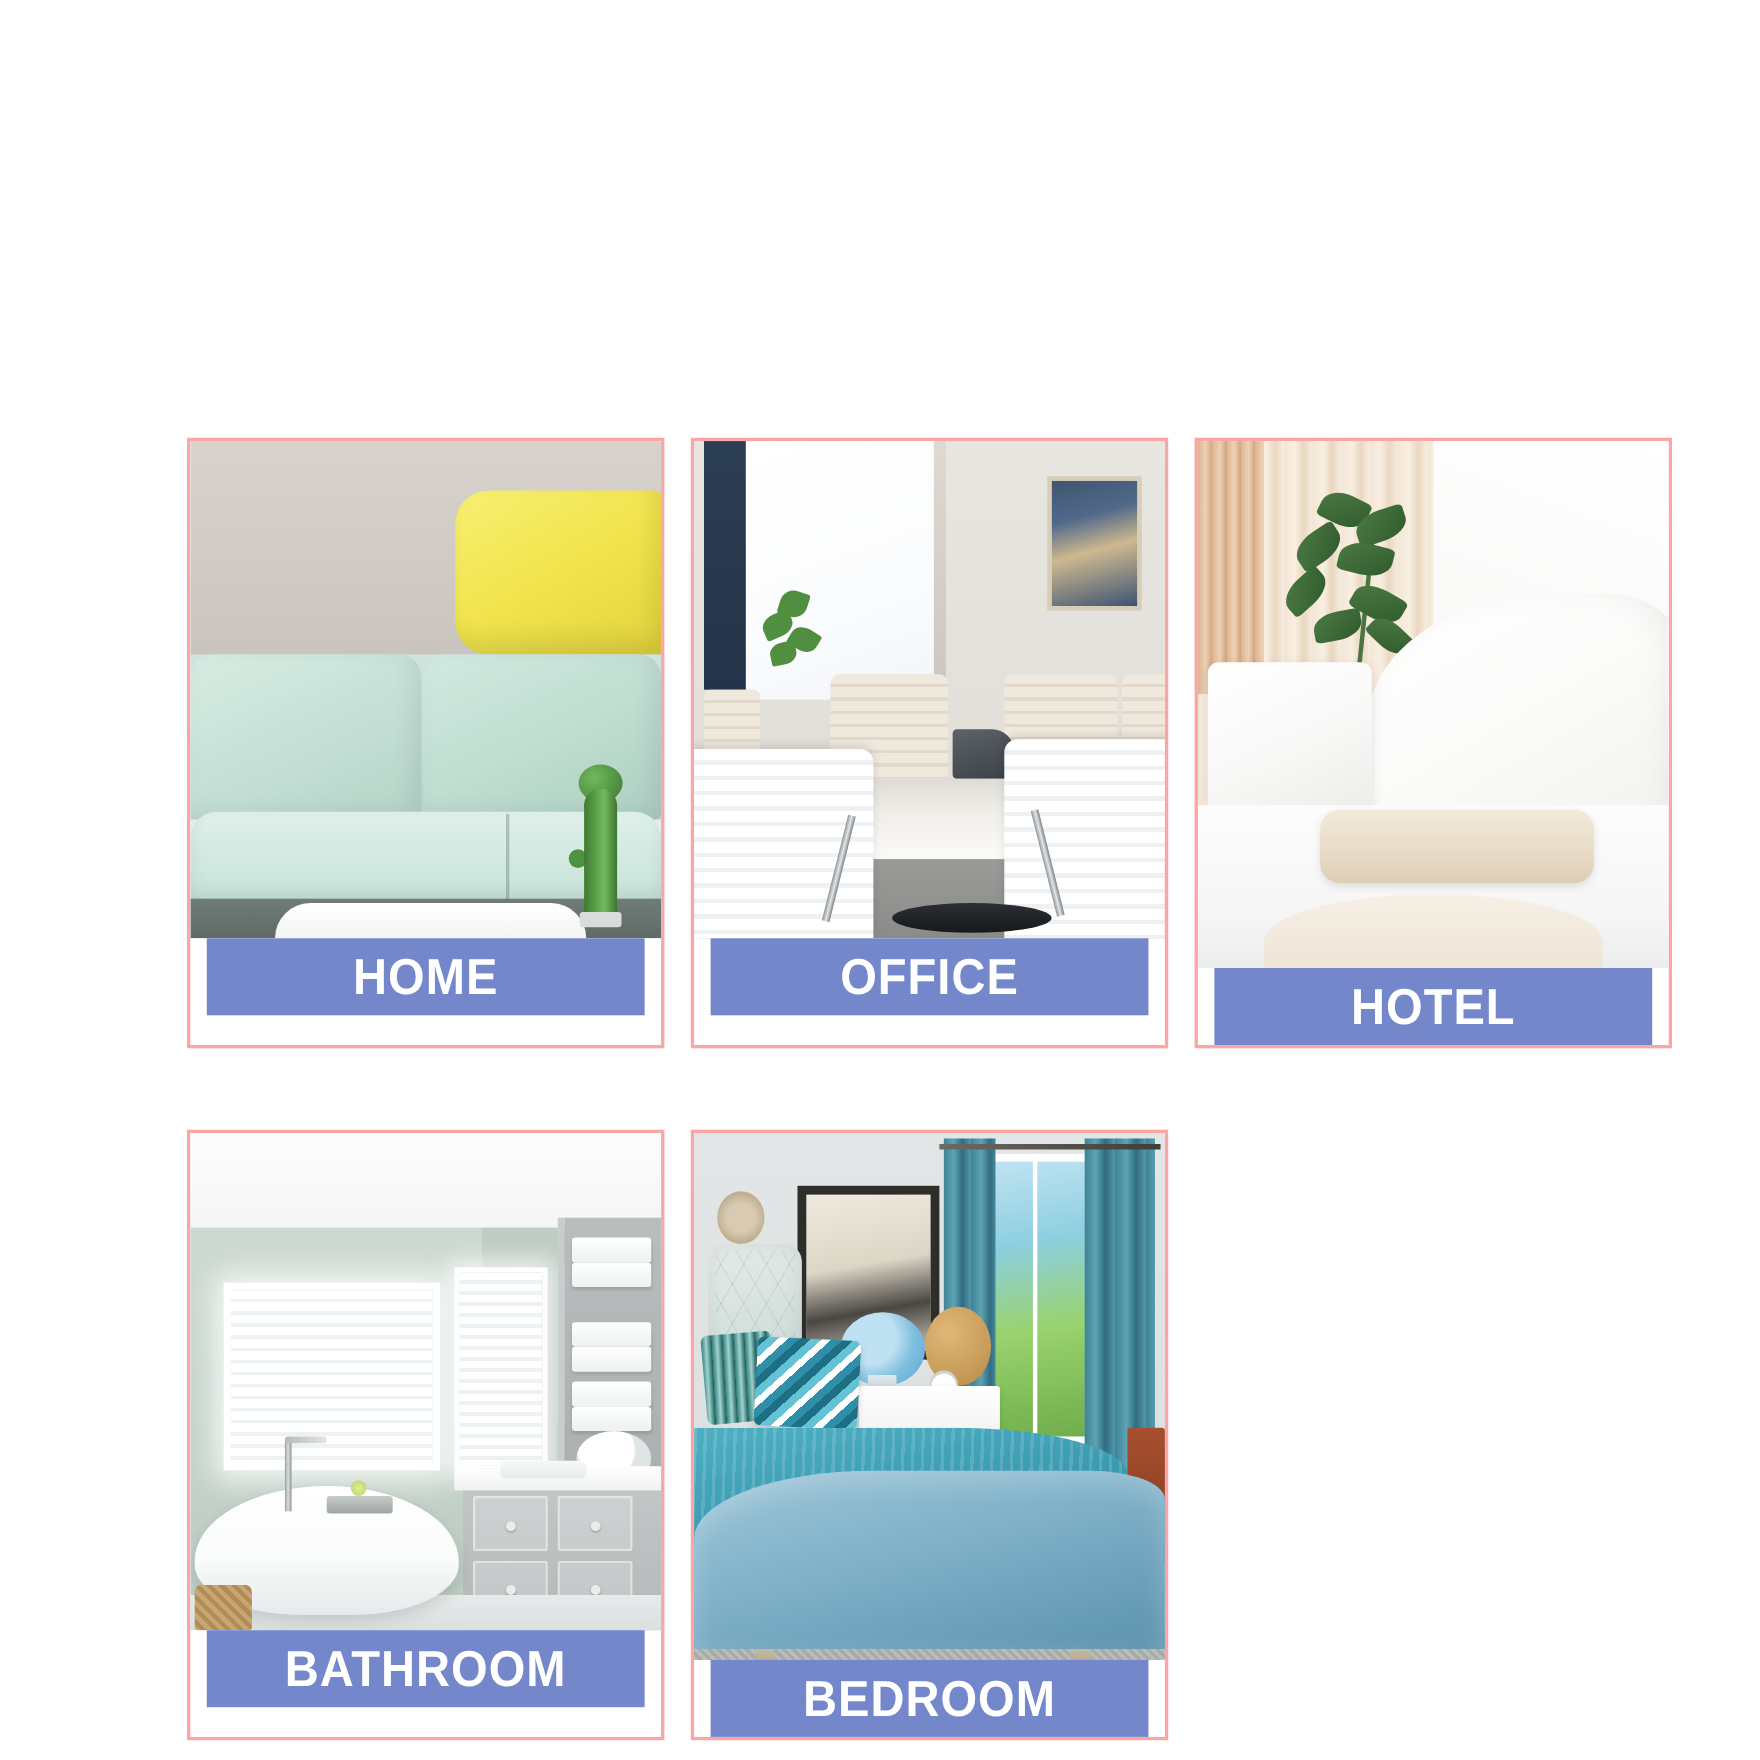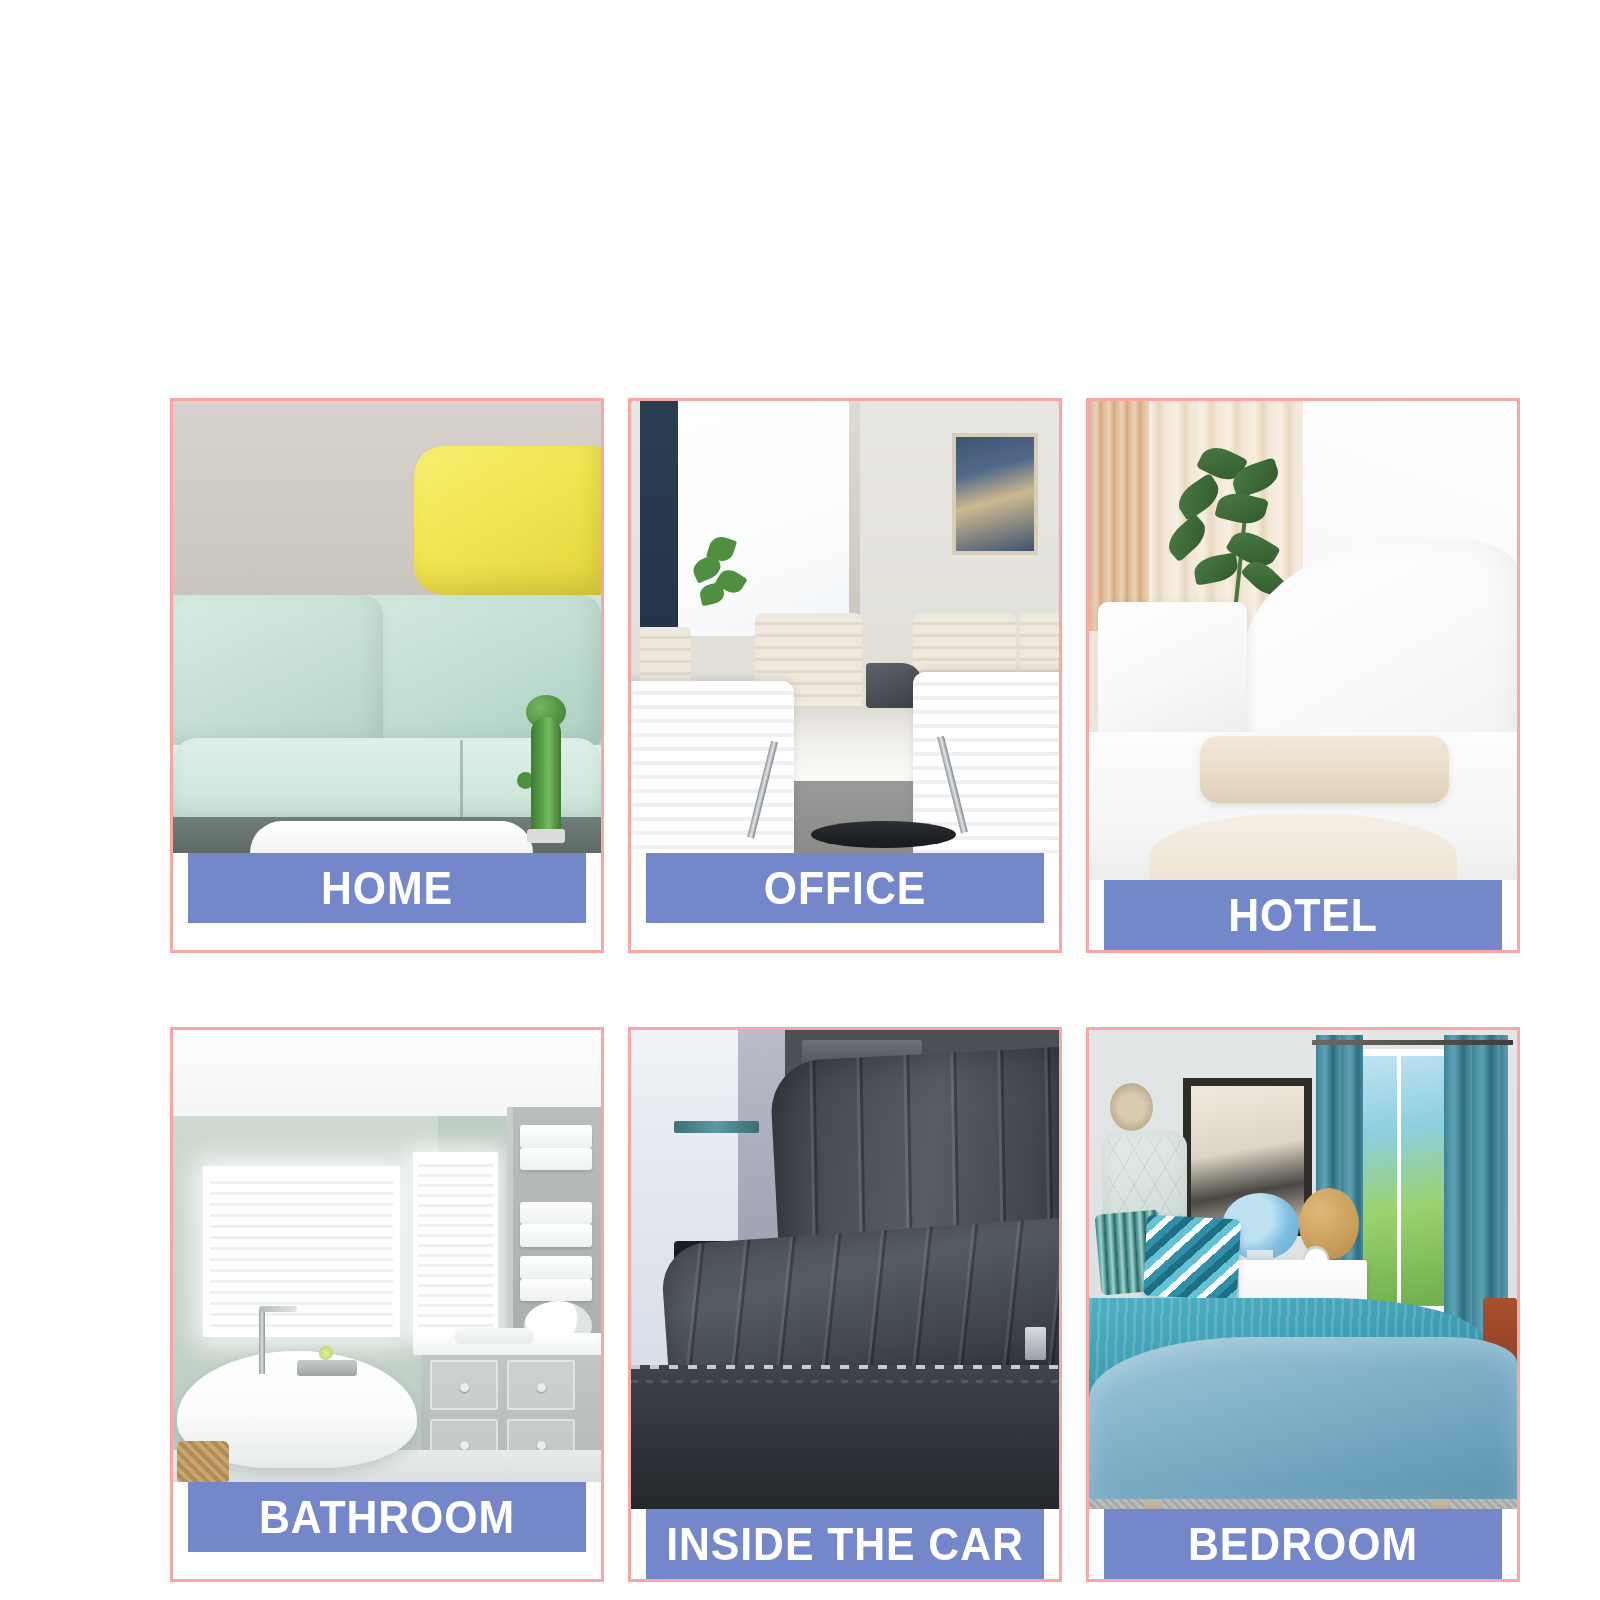--- a/index.html
+++ b/index.html
@@ -515,39 +515,20 @@
         <div class="ly ba-faucet-h"></div>
         <div class="ly ba-caddy"></div>
         <div class="ly ba-flower"></div>
         <div class="ly ba-basket"></div>
       </div>
       <div class="label">
         <span class="lbl-txt">BATHROOM</span>
       </div>
     </div>
 
-    <div class="card row2">
-      <div class="photo">
-        <div class="ly car-bg"></div>
-        <div class="ly car-win"></div>
-        <div class="ly car-pillar"></div>
-        <div class="ly car-trim"></div>
-        <div class="ly car-rail"></div>
-        <div class="ly car-dark"></div>
-        <div class="ly car-back"></div>
-        <div class="ly car-seat"></div>
-        <div class="ly car-bench"></div>
-        <div class="ly car-stitch"></div>
-        <div class="ly car-stitch2"></div>
-        <div class="ly car-buckle"></div>
-      </div>
-      <div class="label">
-        <span class="lbl-txt">INSIDE THE CAR</span>
-      </div>
-    </div>
 
     <div class="card row2">
       <div class="photo">
         <div class="ly bd-wall"></div>
         <div class="ly bd-win"></div>
         <div class="ly bd-win-bar"></div>
         <div class="ly bd-curt-l"></div>
         <div class="ly bd-curt-r"></div>
         <div class="ly bd-rod"></div>
         <div class="ly bd-wallplate"></div>

